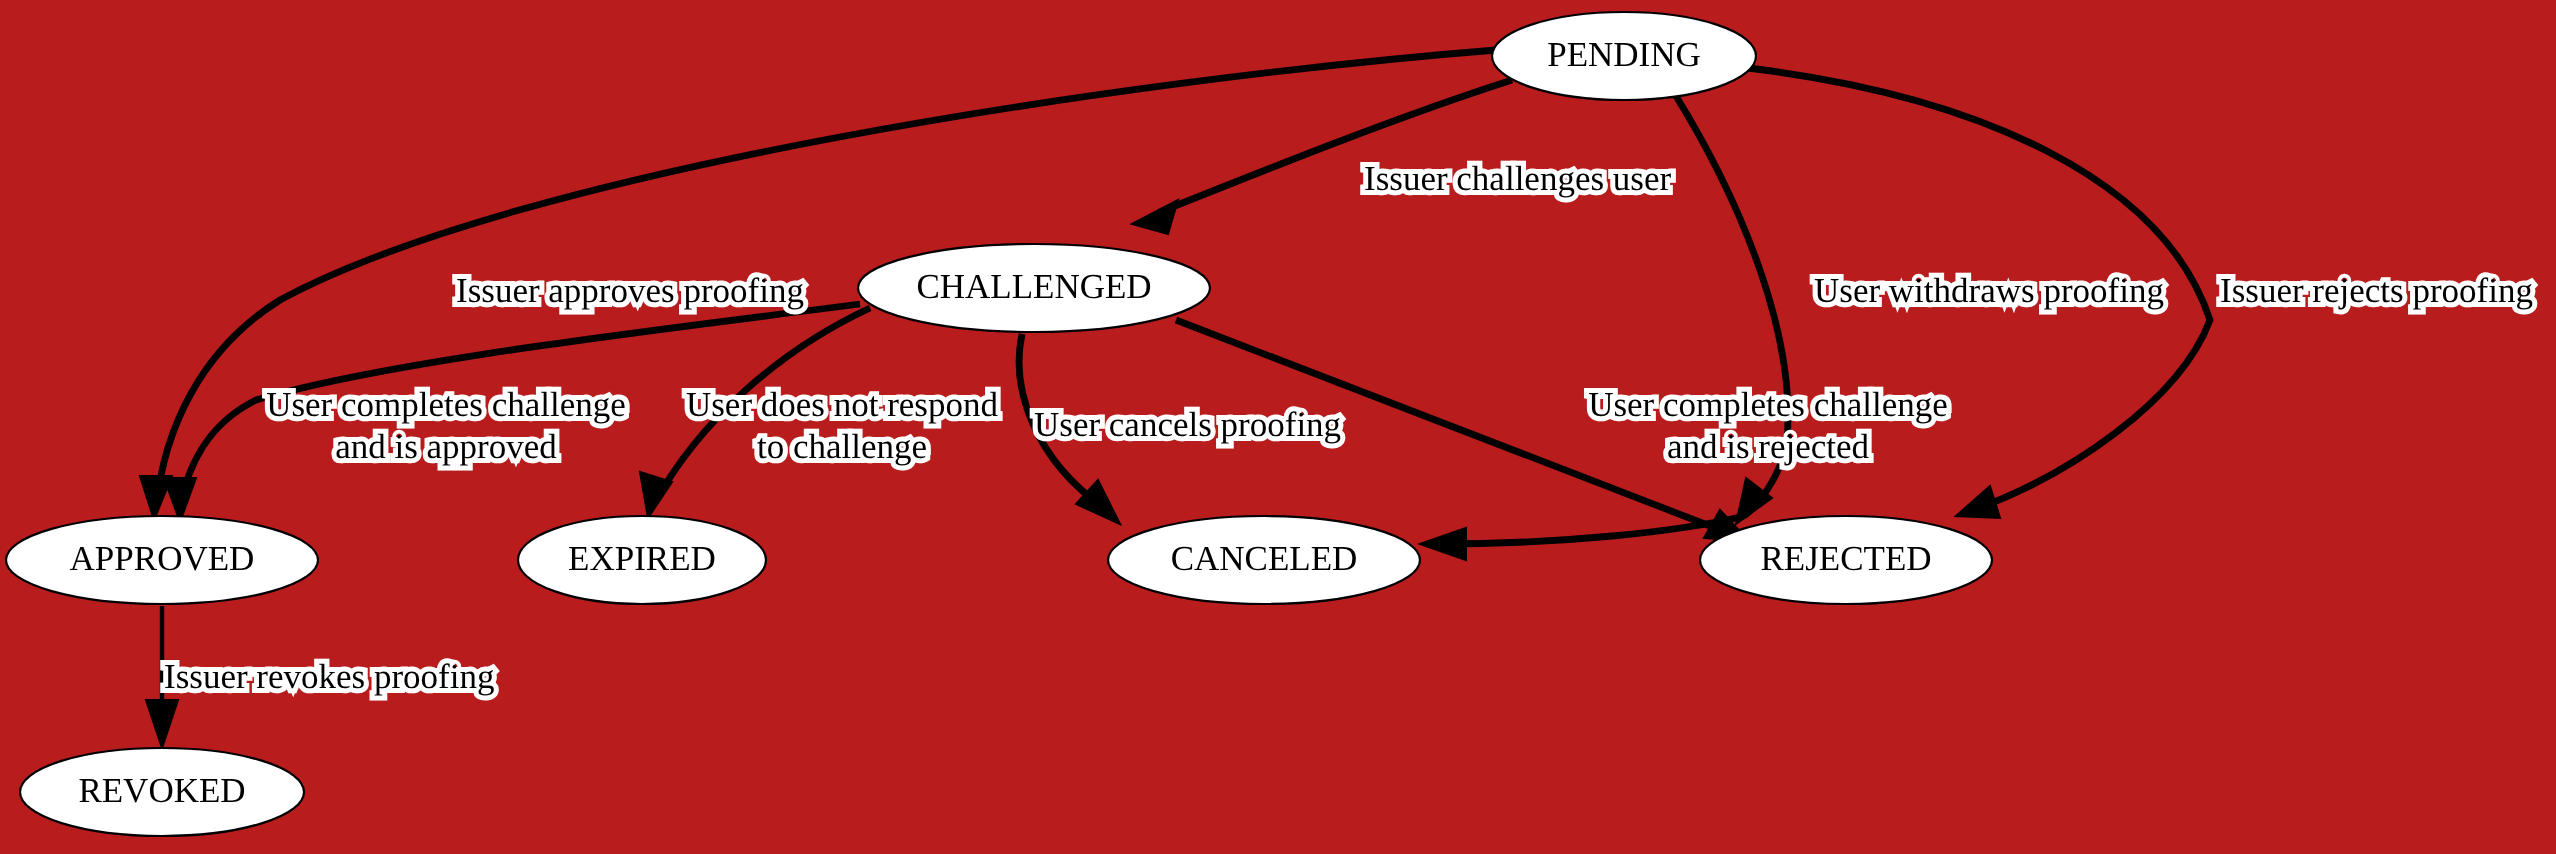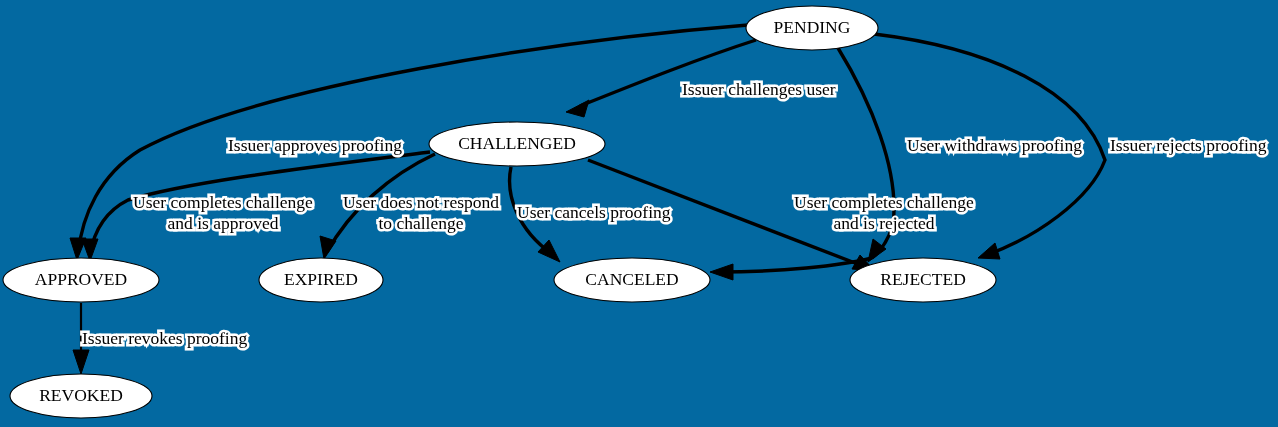--- a/index.html
+++ b/index.html
@@ -4,21 +4,21 @@
 <style>
   html, body {
     margin: 0;
     padding: 0;
     background: #ffffff;
   }
   #diagram-root {
     position: relative;
     width: 1278px;
     height: 427px;
-    background: #0369a1;
+    background: #b91c1c;
     font-family: "Liberation Serif", "DejaVu Serif", serif;
     overflow: hidden;
   }
   svg#graph {
     display: block;
     width: 1278px;
     height: 427px;
   }
   .node-ellipse {
     fill: #ffffff;

